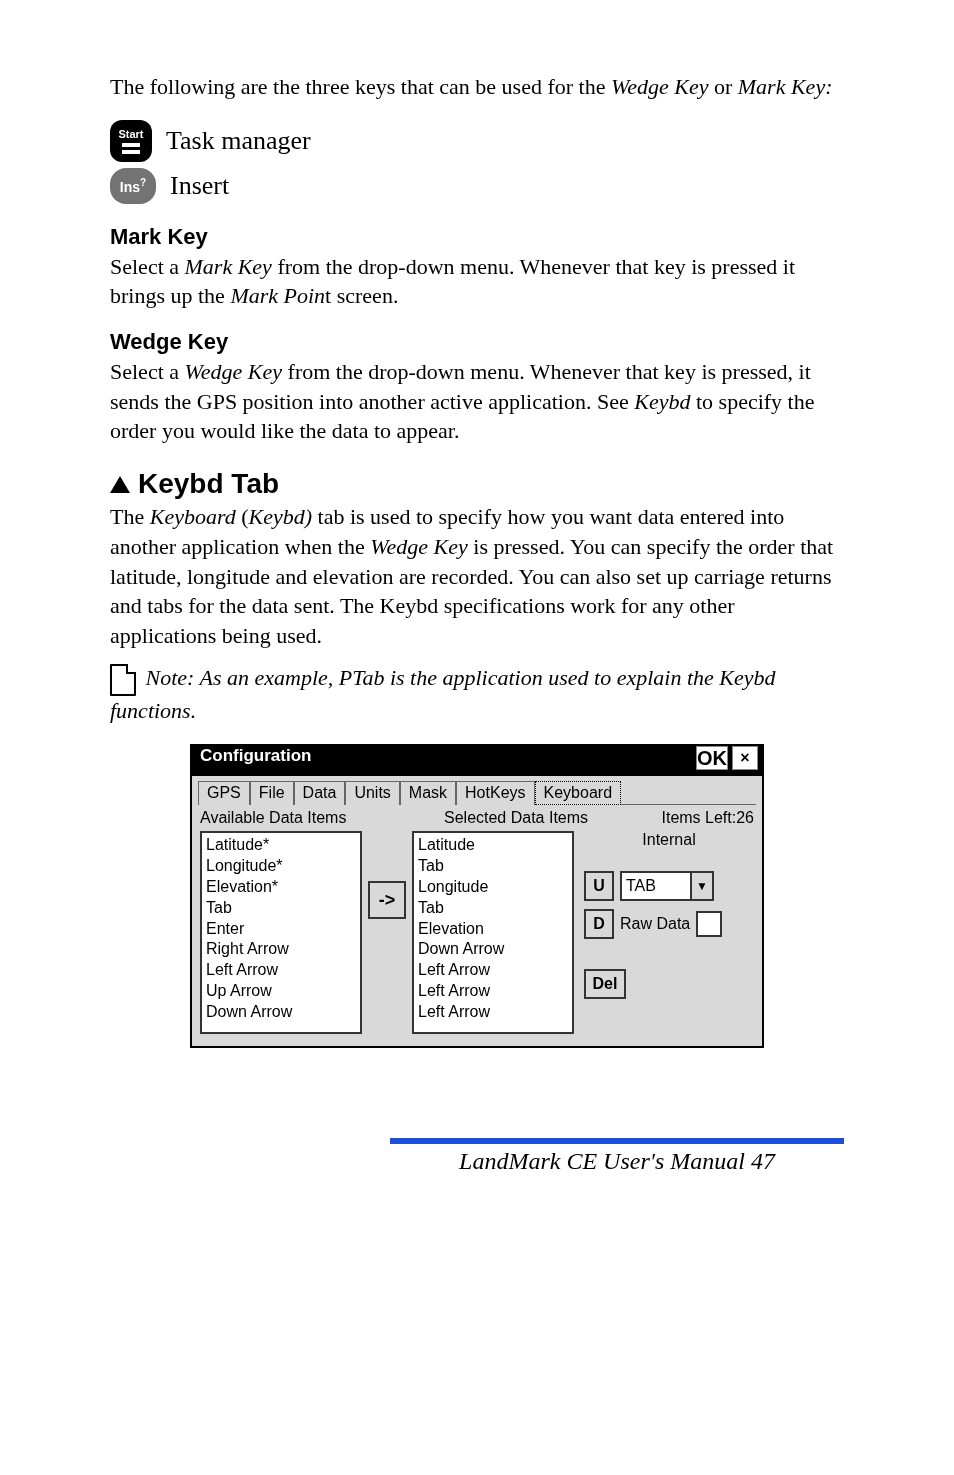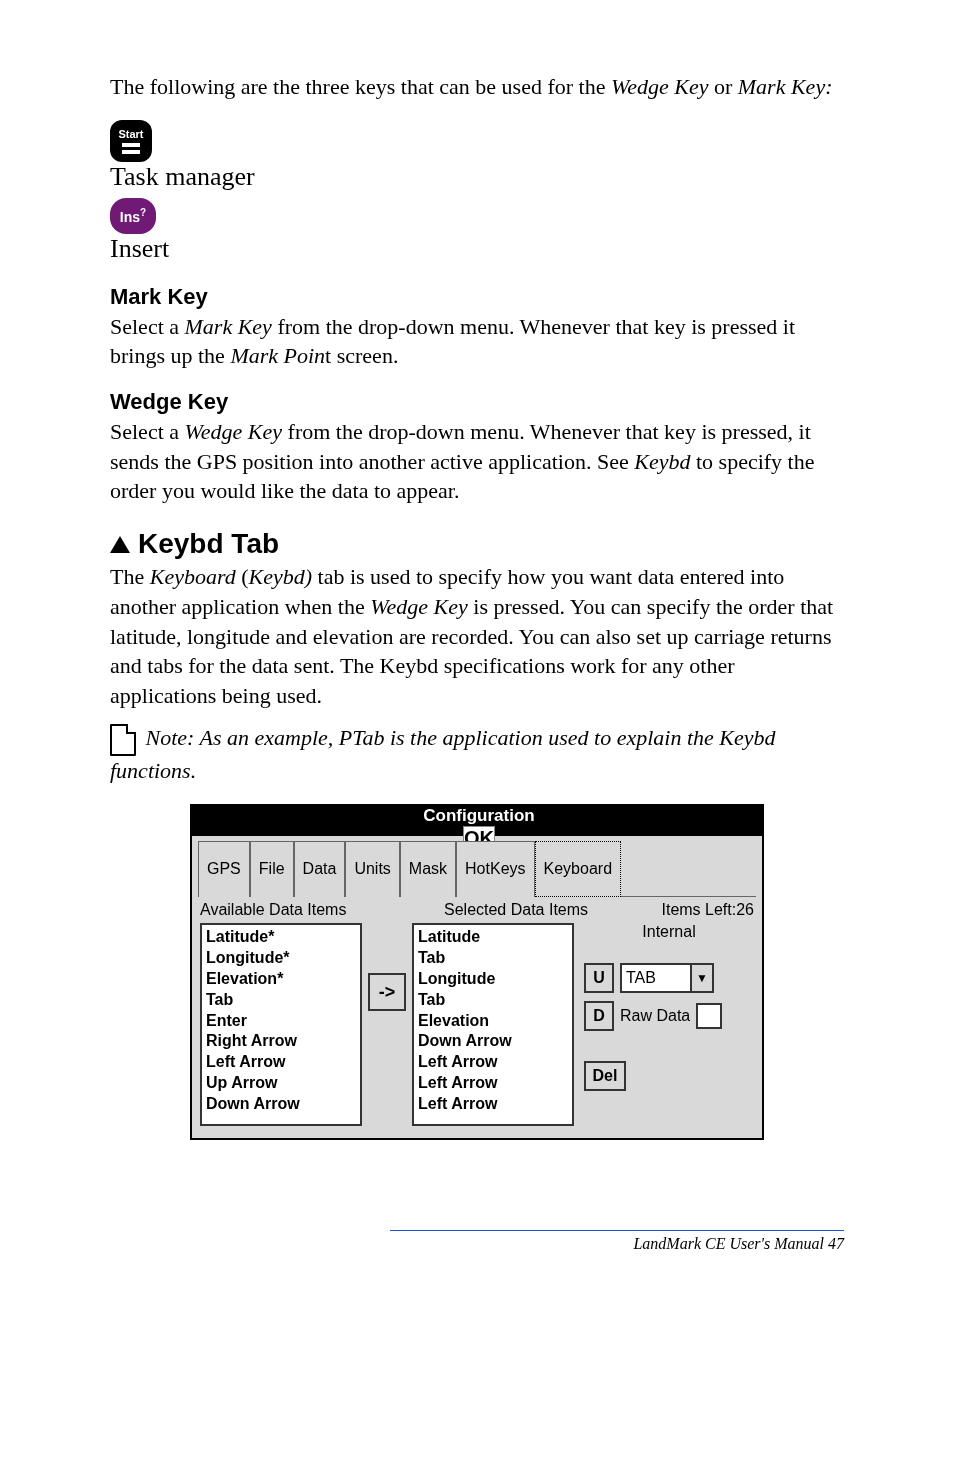--- a/index.html
+++ b/index.html
@@ -17,27 +17,27 @@
     font-size: 22px;
     line-height: 1.35;
     margin-bottom: 18px;
   }
   .italic { font-style: italic; }
   .key-list {
     margin-bottom: 20px;
   }
   .key-item {
     display: flex;
+    align-items: center;
     margin-bottom: 6px;
-    flex-direction: column;
   }
   .key-shape {
     width: 46px;
     height: 36px;
-    background: #701a75;
+    background: #737373;
     border-radius: 16px;
     display: flex;
     align-items: center;
     justify-content: center;
     color: #fff;
     font-family: Arial, sans-serif;
     font-weight: bold;
     font-size: 14px;
     margin-right: 14px;
     position: relative;
@@ -117,25 +117,24 @@
     border: 2px solid #000;
     margin: 18px auto 0 auto;
     font-family: Tahoma, Arial, sans-serif;
     font-size: 17px;
     background: #d9d9d9;
   }
   .titlebar {
     background: #000;
     color: #fff;
     display: flex;
-    align-items: center;
+    align-items: flex-start;
     height: 30px;
     font-weight: bold;
     padding: 0 4px;
-    flex-direction: column;
   }
   .titlebar .title { flex: 1; padding-left: 4px; }
   .titlebar .ok, .titlebar .close {
     background: #fff;
     color: #000;
     width: 30px;
     height: 22px;
     margin-left: 4px;
     display: flex;
     align-items: center;
@@ -146,21 +145,21 @@
   }
   .titlebar .close { width: 24px; font-size: 16px; }
   .tabstrip {
     display: flex;
     padding: 4px 6px 0 6px;
     gap: 0;
   }
   .tab {
     border: 1px solid #666;
     border-bottom: none;
-    padding: 18px 8px;
+    padding: 2px 8px;
     background: #d9d9d9;
     font-size: 16px;
     position: relative;
     top: 1px;
     cursor: pointer;
   }
   .tab.active {
     border: 1px dotted #000;
     background: #d9d9d9;
   }
@@ -183,21 +182,20 @@
   }
   .listbox {
     background: #fff;
     border: 2px solid #333;
     width: 150px;
     height: 195px;
     padding: 2px 4px;
     font-size: 16px;
     line-height: 1.3;
     overflow: hidden;
-    font-weight: bold;
   }
   .arrowbtn {
     width: 34px;
     height: 34px;
     border: 2px solid #333;
     background: #d9d9d9;
     display: flex;
     align-items: center;
     justify-content: center;
     font-weight: bold;
@@ -246,25 +244,25 @@
     width: 38px; height: 26px;
     border: 2px solid #333;
     background: #d9d9d9;
     display:flex; align-items:center; justify-content:center;
     font-weight: bold;
     font-family: Arial, sans-serif;
     margin-top: 30px;
   }
   .footer {
     margin-top: 90px;
-    border-top: 1px solid #1d4ed8;
+    border-top: 6px solid #1d4ed8;
     padding-top: 4px;
     font-style: italic;
-    font-size: 16px;
-    text-align: right;
+    font-size: 24px;
+    text-align: center;
     margin-left: 280px;
     margin-right: 0;
   }
 </style>
 </head>
 <body>
 
 <div class="page">
 
   <p class="intro">

